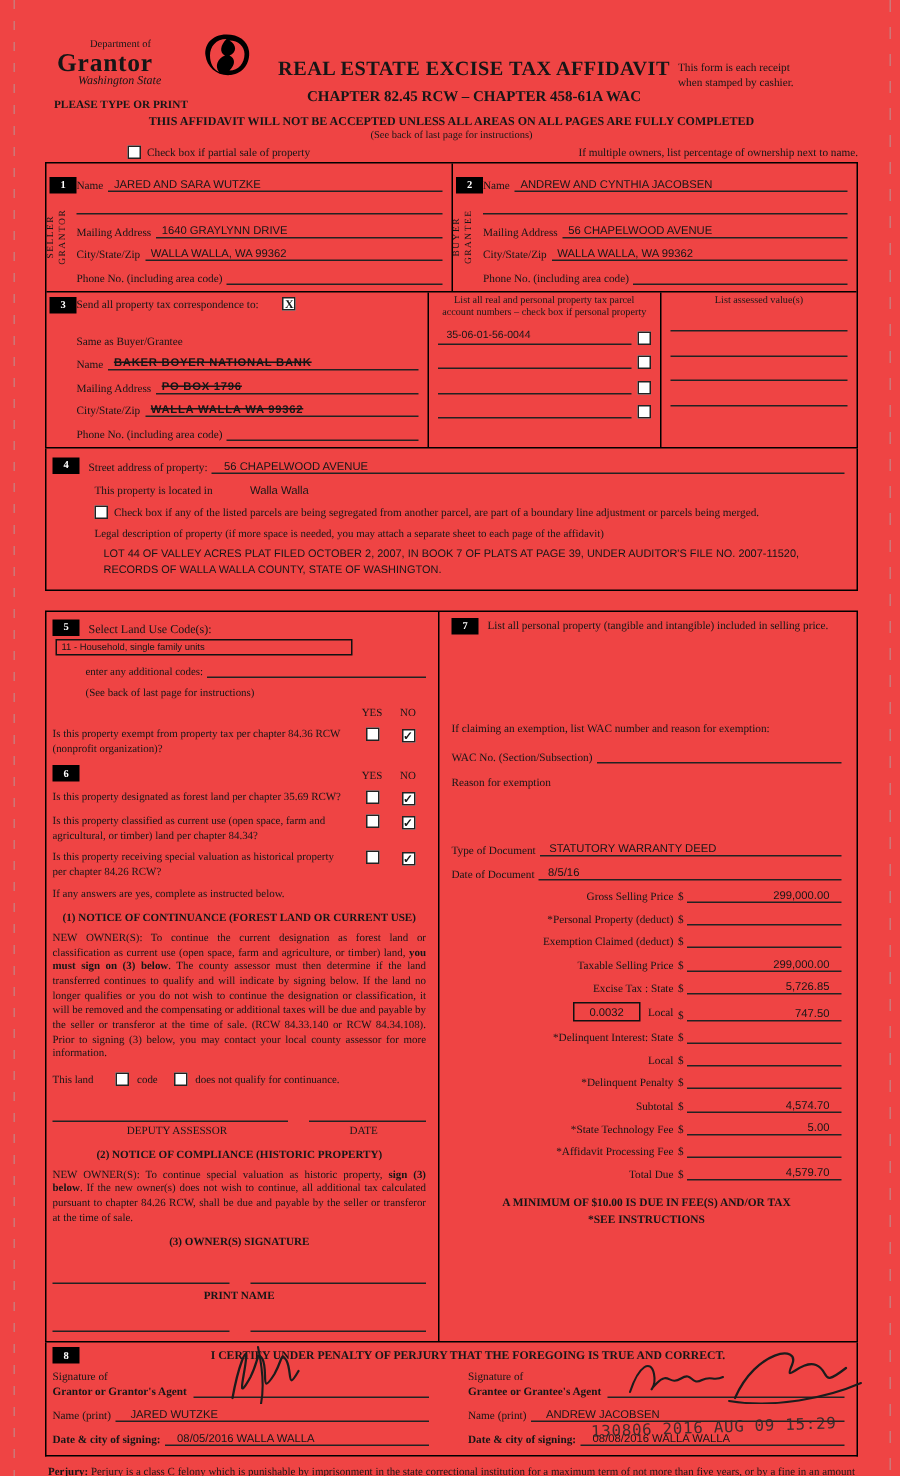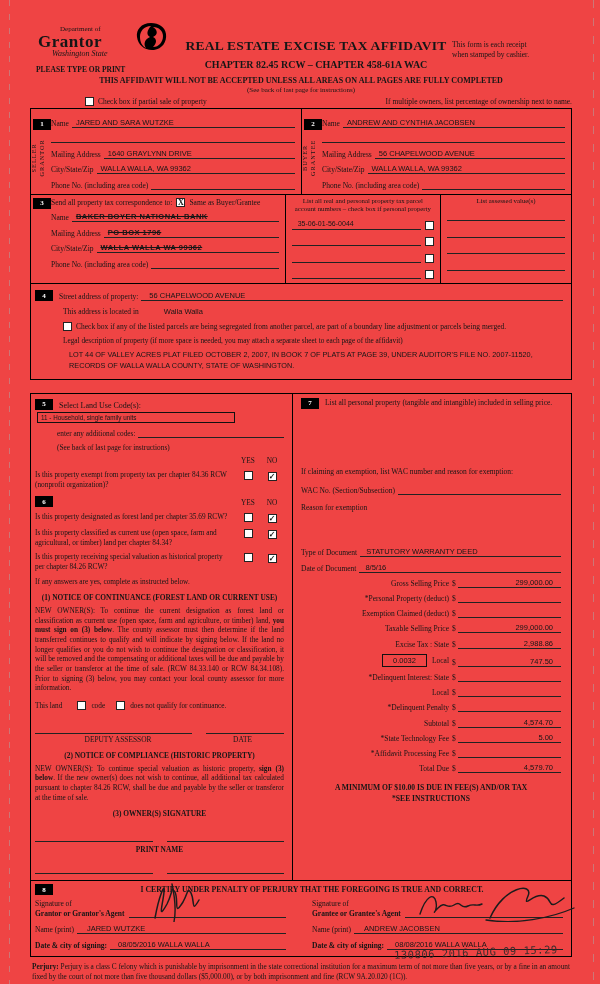--- a/index.html
+++ b/index.html
@@ -46,21 +46,21 @@
   .fields{flex:1;font-size:7.5px;}
   .fl{display:flex;align-items:flex-end;margin-top:5.5px;}
   .fl .lab{flex:none;padding-right:3px;}
   .fl .ul .val{padding-left:4px;font-size:7.5px;}
   .sec3row{display:grid;grid-template-columns:1.55fr .95fr .8fr;border-top:1.2px solid #000;}
   .s3cell{padding:3px 6px 4px 2px;display:flex;font-size:7.5px;}
   .s3mid,.s3right{border-left:1.2px solid #000;padding:2px 6px 4px 6px;font-size:6.8px;}
   .s3hdr{text-align:center;line-height:1.25;}
   .prow{display:flex;align-items:flex-end;gap:4px;margin-top:6.5px;}
   .prow .ul{border-bottom:1px solid #222;}
-  .sendline{display:flex;gap:4px;align-items:center;flex-wrap:wrap;}
+  .sendline{display:flex;gap:16px;align-items:center;flex-wrap:wrap;}
   
   .s4{border:1.4px solid #000;border-top:none;padding:4px 8px 8px 4px;font-size:7.5px;}
   .s4 .fl{margin-top:6px;}
   .legal{margin:5px 0 0 28px;font-size:7.3px;line-height:1.35;}
   .legaltxt{margin:4px 0 0 34px;font-size:7.3px;line-height:1.4;}
   
   .twocol{display:grid;grid-template-columns:262px 1fr;margin-top:13px;border:1.2px solid #000;}
   .lcol{padding:4px 8px 6px 4px;border-right:1.2px solid #000;font-size:7.3px;}
   .rcol{padding:4px 10px 6px 8px;font-size:7.5px;}
   .ynhead{display:flex;margin-top:4px;font-size:7.3px;}
@@ -269,21 +269,21 @@
     </div>
   </div>
 
   <div class="s4">
     <div class="fl" style="margin-top:2px">
       <span class="secnum" style="margin-right:6px">4</span>
       <span class="lab">Street address of property:</span>
       <span class="ul"><span class="val" style="padding-left:8px">56 CHAPELWOOD AVENUE</span></span>
     </div>
     <div class="fl" style="margin-left:28px">
-      <span class="lab">This address is located in</span>
+      <span class="lab">This property is located in</span>
       <span class="val" style="margin-left:22px">Walla Walla</span>
     </div>
     <div class="fl" style="margin-left:28px;align-items:center;gap:4px">
       <span class="cb"></span>
       <span>Check box if any of the listed parcels are being segregated from another parcel, are part of a boundary line adjustment or parcels being merged.</span>
     </div>
     <div class="legal">Legal description of property (if more space is needed, you may attach a separate sheet to each page of the affidavit)</div>
     <div class="legaltxt val">LOT 44 OF VALLEY ACRES PLAT FILED OCTOBER 2, 2007, IN BOOK 7 OF PLATS AT PAGE 39, UNDER AUDITOR'S FILE NO. 2007-11520, RECORDS OF WALLA WALLA COUNTY, STATE OF WASHINGTON.</div>
   </div>
 
@@ -408,21 +408,21 @@
           <span class="finline"></span>
         </div>
       <div class="finrow">
           <span class="finlab">Taxable Selling Price</span>
           <span class="dollar">$</span>
           <span class="finline"><span class="finval val">299,000.00</span></span>
         </div>
       <div class="finrow">
           <span class="finlab">Excise Tax : State</span>
           <span class="dollar">$</span>
-          <span class="finline"><span class="finval val">2,988.86</span></span>
+          <span class="finline"><span class="finval val">5,726.85</span></span>
         </div>
       <div class="finrow">
           <span class="finlab">
             <span class="ratebox">0.0032</span>
             <span>Local</span>
           </span>
           <span class="dollar">$</span>
           <span class="finline"><span class="finval val">747.50</span></span>
         </div>
       <div class="finrow">

